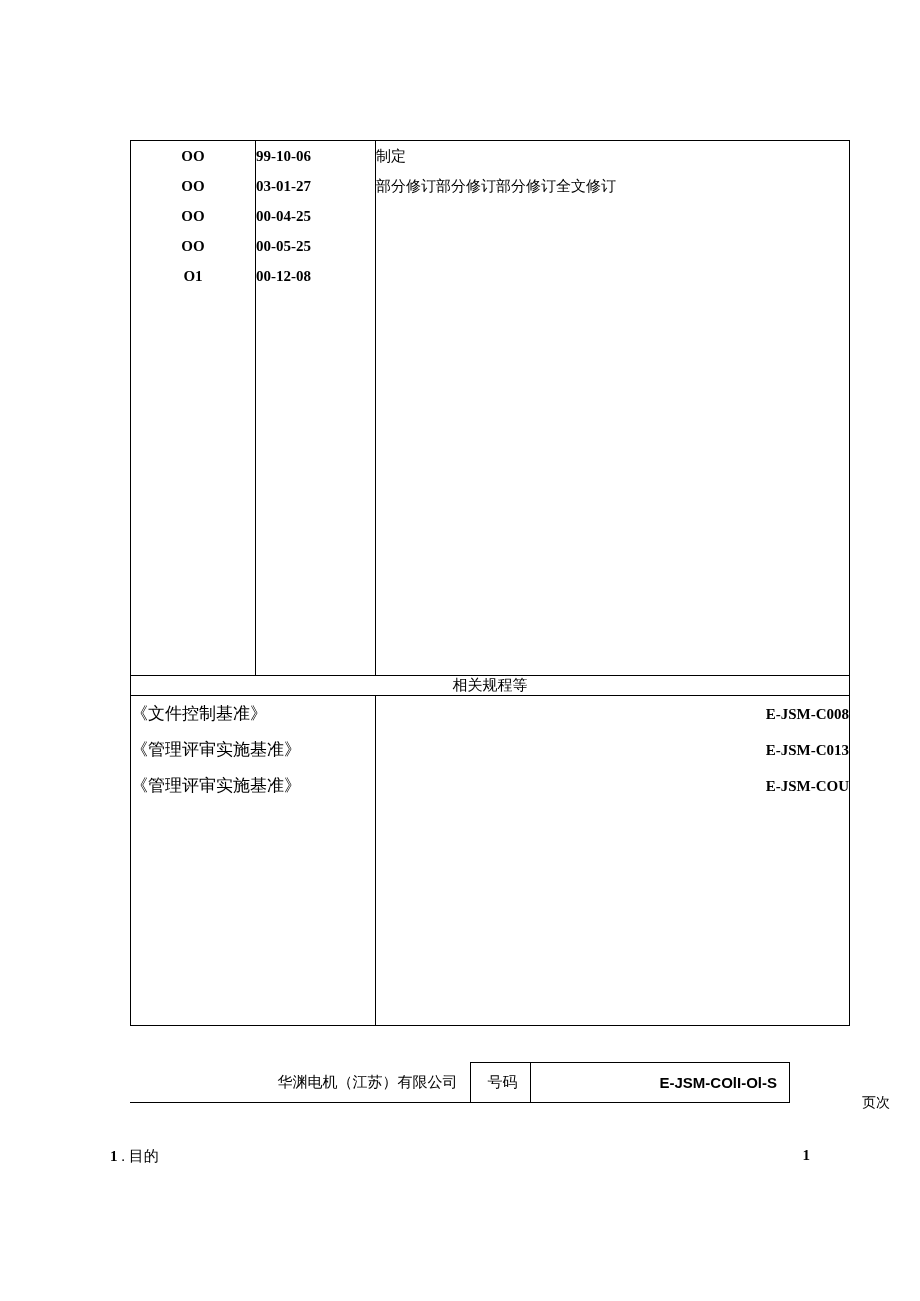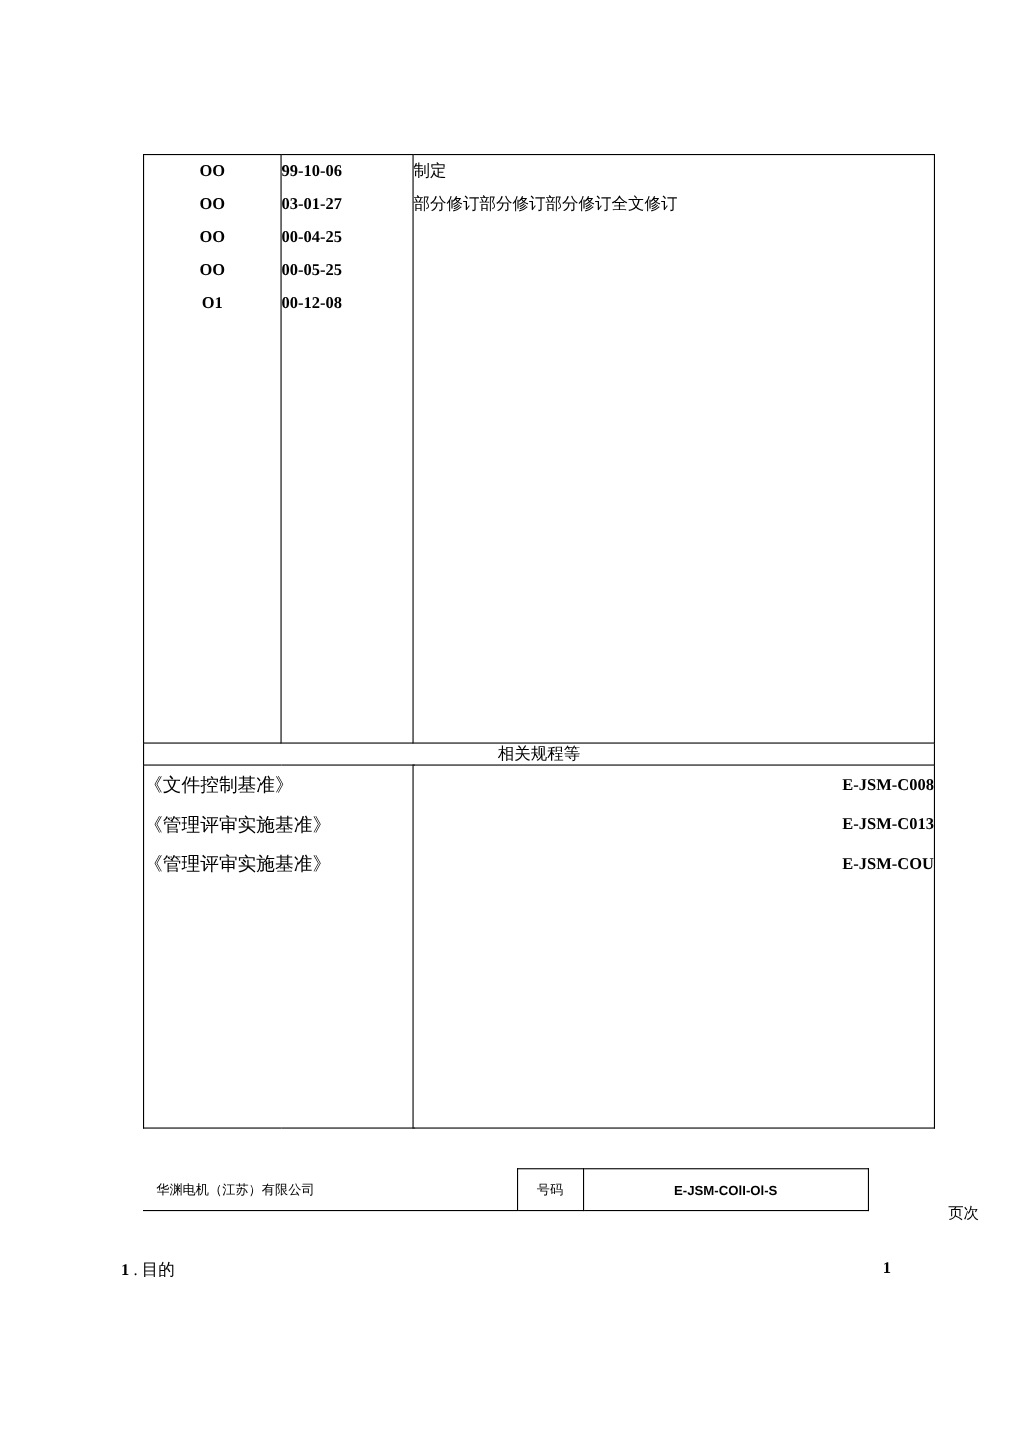--- a/index.html
+++ b/index.html
@@ -87,21 +87,22 @@
       width: 720px;
       position: relative;
     }
     .footer-table {
       border-collapse: collapse;
       width: 660px;
     }
     .footer-table td {
       border-bottom: 1px solid #000;
       padding: 10px 12px;
-      font-size: 12px;
+      font-size: 15px;
+      text-align: right;
     }
     .footer-company {
       width: 340px;
       border-left: none;
       border-top: none;
       border-right: none;
     }
     .footer-label {
       width: 60px;
       border: 1px solid #000 !important;

